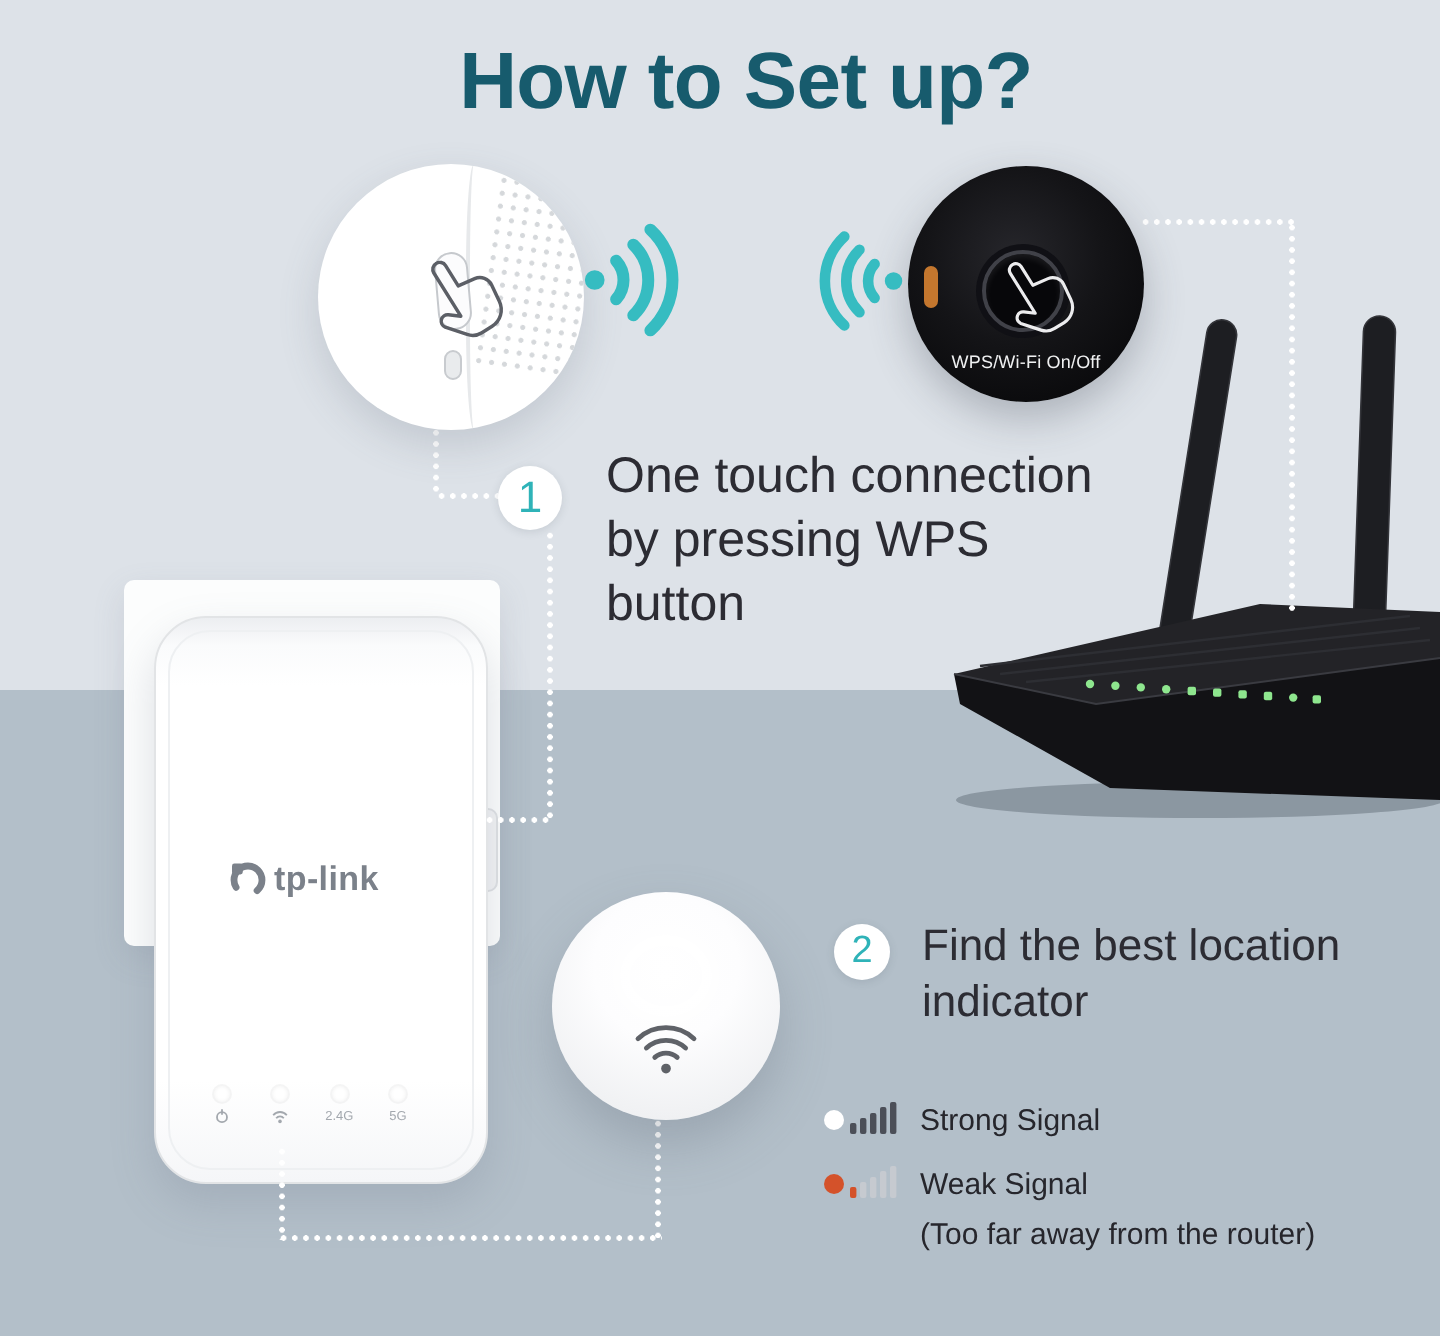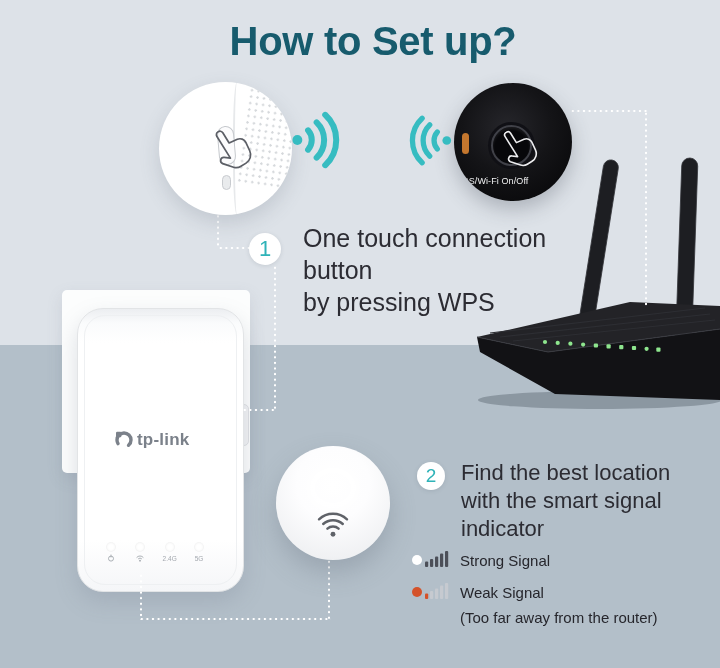--- a/index.html
+++ b/index.html
@@ -31,21 +31,21 @@
   .wps-pill{position:absolute;left:44%;top:33%;width:15px;height:37px;border-radius:9px;
     background:#fcfcfd;border:1.5px solid #c6c9cd;transform:rotate(-5deg);}
   .led-hole{position:absolute;left:47%;top:70%;width:7px;height:13px;border-radius:5px;
     background:#e9ebed;border:1px solid #c8cbcf;}
   .callout-right{left:454px;top:83px;width:118px;height:118px;
     background:radial-gradient(circle at 45% 38%,#26262b 0,#141417 45%,#0a0a0c 80%);
     box-shadow:0 8px 20px rgba(60,66,78,.30);}
   .router-btn{position:absolute;left:31%;top:36%;width:37px;height:37px;border-radius:50%;
     background:#07070a;border:2px solid #404148;
     box-shadow:0 0 0 3px #101015,inset 0 2px 3px rgba(255,255,255,.08);}
-  .router-btn-label{position:absolute;left:0;bottom:15px;width:100%;
+  .router-btn-label{position:absolute;left:0;bottom:15px;width:100%;text-align:center;
     font-size:9px;color:#f0f1f2;letter-spacing:.1px;}
   .hand{position:absolute;}
   .orange-sliver{position:absolute;left:8px;top:50px;width:7px;height:21px;border-radius:4px;
     background:#cd7c2f;opacity:.95;}
   
   .wifi-radiate{position:absolute;z-index:5;}
   .flip-x{transform:scaleX(-1);}
   
   .step-circle{position:absolute;z-index:6;background:#ffffff;border-radius:50%;
     display:flex;align-items:center;justify-content:center;color:#2fb3b8;
@@ -219,28 +219,27 @@
         <path d="M7.5 15 A15.5 15.5 0 0 1 28.5 15"></path>
         <path d="M12 20 A9 9 0 0 1 24 20"></path>
       </g>
       <circle cx="18" cy="26" r="2.6" fill="#5f6268"></circle>
     </svg>
   </div>
 
   <div class="step-circle step1-circle">1</div>
   <div class="step-text step1-text">
     <div>One touch connection</div>
+    <div>by pressing WPS</div>
     <div>button</div>
-    <div>by pressing WPS</div>
   </div>
 
   <div class="step-circle step2-circle">2</div>
   <div class="step-text step2-text">
     <div>Find the best location</div>
-    <div>with the smart signal</div>
     <div>indicator</div>
   </div>
 
   <div class="legend-dot" style="left:412px;top:555px;background:#ffffff;"></div>
   <svg class="legend-bars" style="left:425px;top:550px;" width="24" height="17" viewBox="0 0 24 17">
     <g fill="#4c4f58">
       <rect x="0" y="11.5" width="3.2" height="5.5" rx="1"></rect>
         <rect x="5" y="9" width="3.2" height="8" rx="1"></rect>
       <rect x="10" y="6.5" width="3.2" height="10.5" rx="1"></rect>
         <rect x="15" y="3.5" width="3.2" height="13.5" rx="1"></rect>

